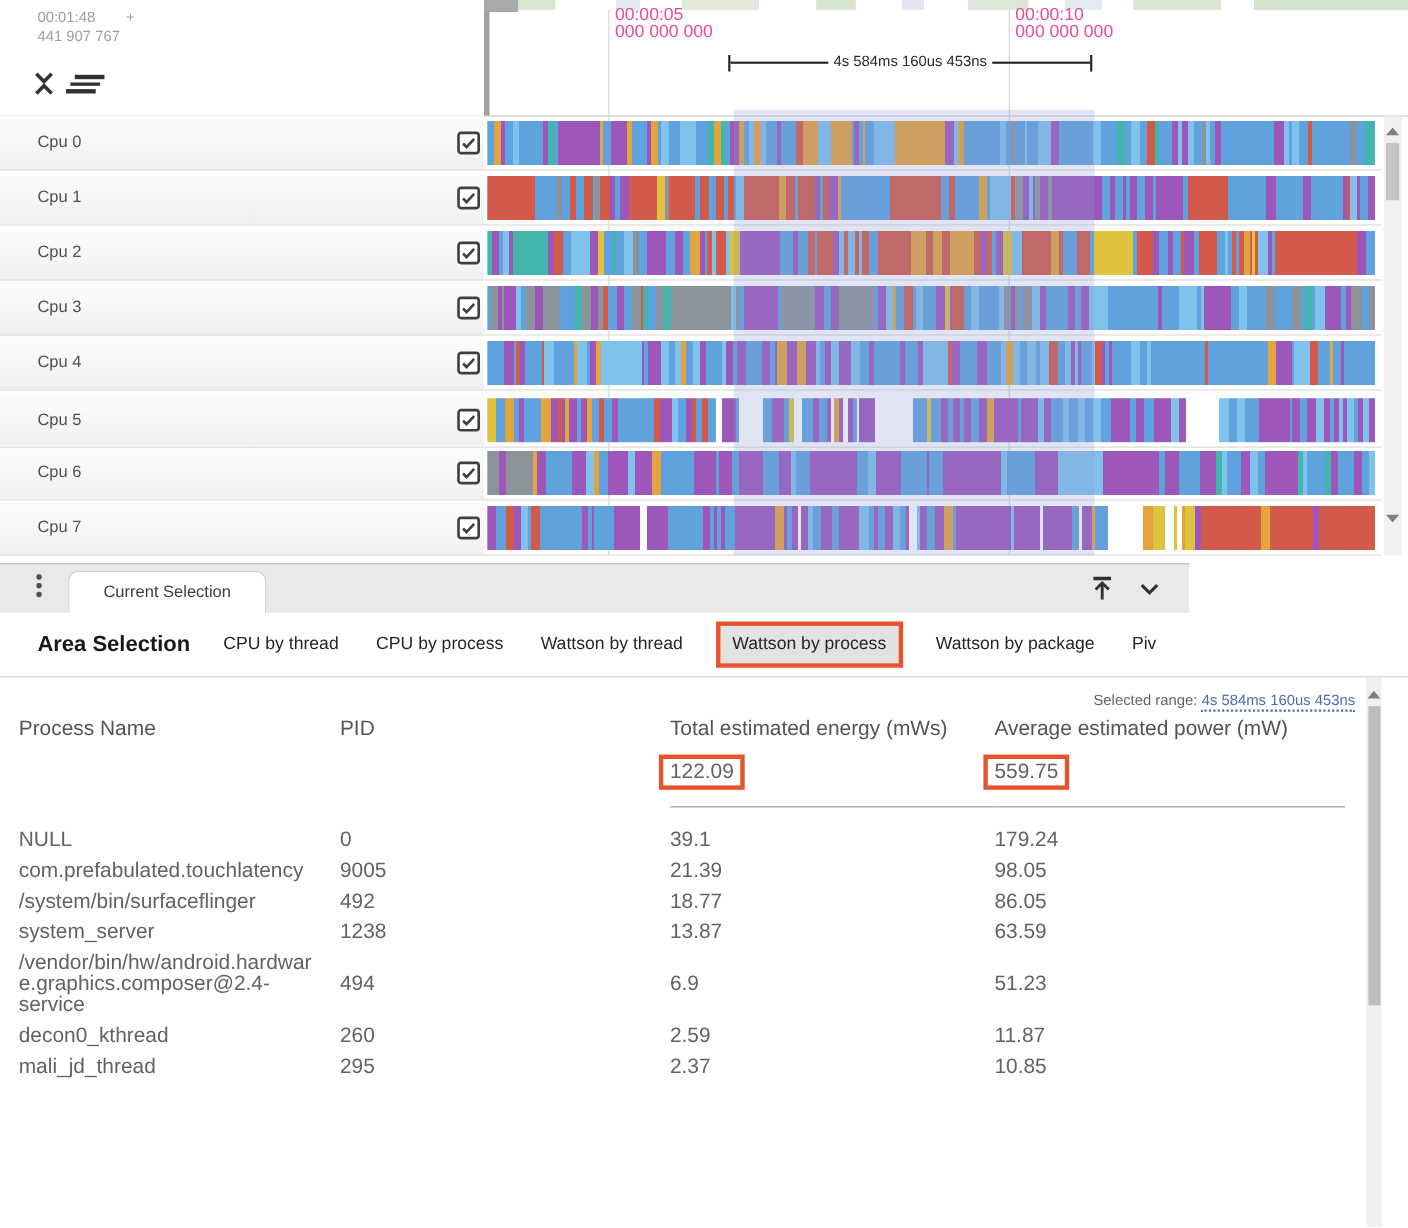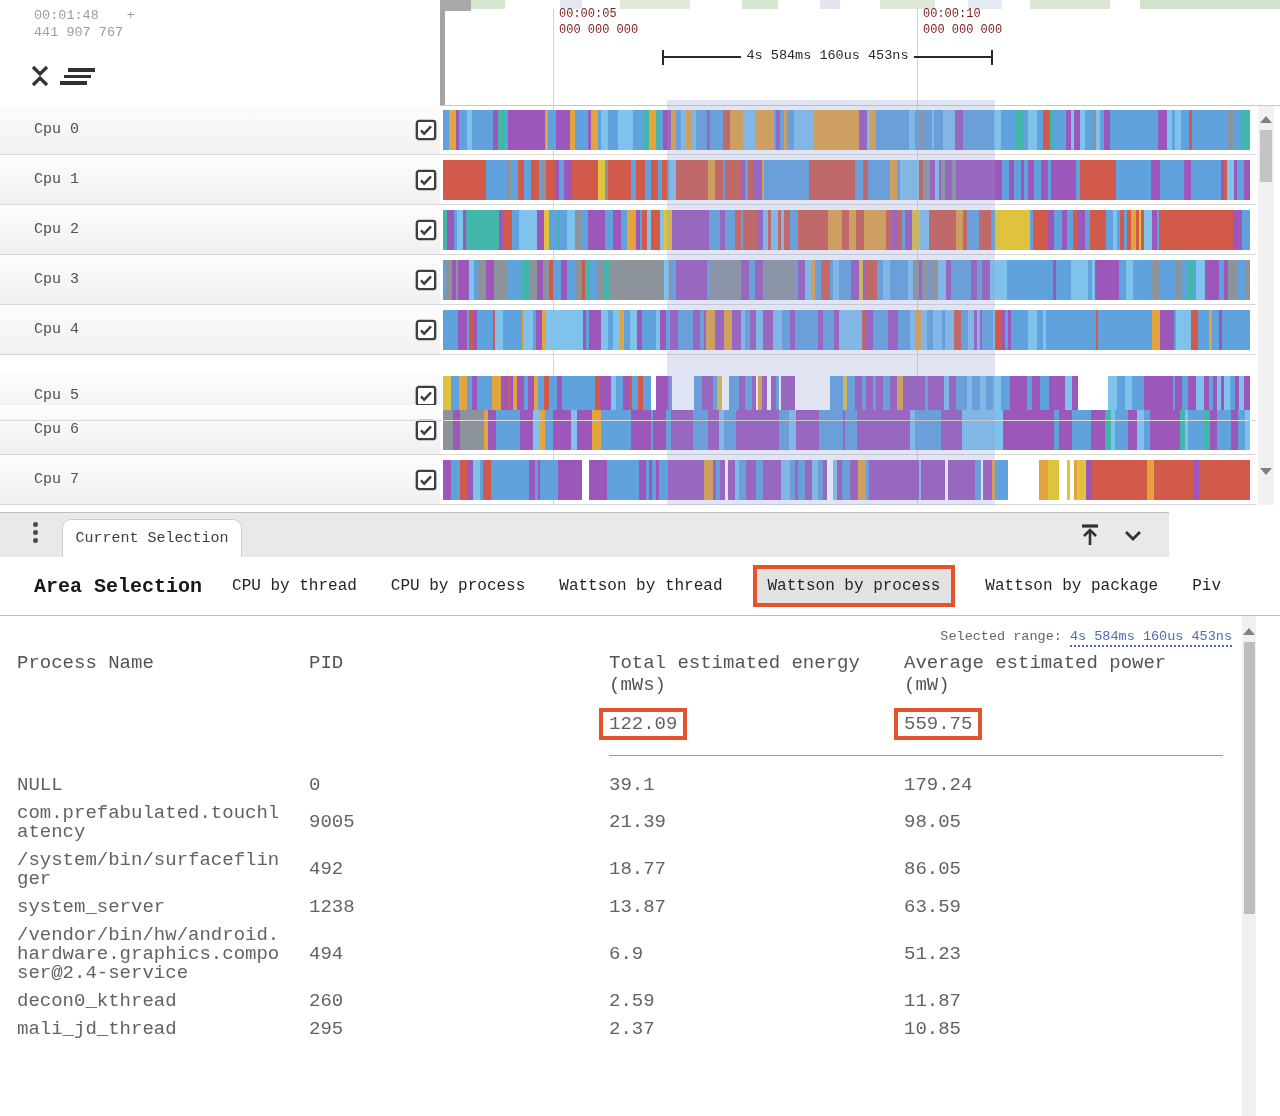--- a/index.html
+++ b/index.html
@@ -1,31 +1,31 @@
 <!DOCTYPE html>
 <html style="--ann: #e5522b; --link: #4d6cb3; --overlay: rgba(141,151,206,0.26);"><head>
 <meta charset="utf-8">
 <style>
   html,body{margin:0;padding:0;background:#fff;}
   .stage{position:relative;width:1280px;height:1116px;overflow:hidden;
-         font-family:Liberation Mono, monospace;color:#5f6368;background:#fff;}
+         font-family:Liberation Sans, sans-serif;color:#5f6368;background:#fff;}
   .abs{position:absolute;}
 
   
   .ruler{left:0;top:0;width:1280px;height:105px;background:#fff;border-bottom:1px solid #c9c9c9;}
   .origin{left:34px;top:7px;font-size:13.5px;line-height:17px;color:#9aa0a6;}
   .origin .plus{margin-left:28px;}
   .hdr-icon{cursor:pointer;}
   .flatten i{display:block;height:3.5px;background:#2f3134;width:27px;margin-bottom:3px;}
   .overview{left:440px;top:0;width:840px;height:9px;}
   .ov-seg{position:absolute;top:0;height:9px;}
   .viewport-box{left:440px;top:0;width:31px;height:11px;background:#a9a9a9;}
   .vdivider{left:440px;top:9px;width:5px;height:96px;background:#a2a2a2;}
   .gridline{width:1px;top:9px;height:496px;background:#d4d4d4;z-index:1;}
-  .tick-label{top:6px;font-size:12px;line-height:16px;color:#7f1d1d;z-index:2;}
+  .tick-label{top:6px;font-size:16px;line-height:16px;color:#ec4899;z-index:2;}
   .span-ruler{top:50px;height:15px;display:flex;align-items:flex-start;z-index:2;}
   .span-ruler .tick{width:2px;height:15px;background:#26282c;}
   .span-ruler .line{flex:1;height:2px;background:#26282c;margin-top:6px;}
   .span-ruler .lbl{font-size:13.5px;font-weight:500;color:#26282c;padding:0 5px;margin-top:-2px;white-space:nowrap;}
 
   
   .tracks{left:0;top:105px;width:1280px;height:400px;}
   .track-row{position:absolute;left:0;width:1280px;height:50px;}
   .track-row .sep{position:absolute;left:0;bottom:0;width:1256px;height:1px;background:#d9d9d9;z-index:3;}
   .track-label-bg{position:absolute;left:0;top:0;width:440px;height:49px;
@@ -38,21 +38,21 @@
                background:var(--overlay);}
   
   .t-scroll{left:1258px;top:106px;width:16px;height:399px;background:#f1f1f1;z-index:6;}
   .t-thumb{position:absolute;left:2px;top:24px;width:12px;height:52px;background:#c4c4c4;}
   .tri-up{width:0;height:0;border-left:6px solid transparent;border-right:6px solid transparent;
           border-bottom:7px solid #808080;}
   .tri-down{width:0;height:0;border-left:6px solid transparent;border-right:6px solid transparent;
             border-top:7px solid #808080;}
 
   
-  .tabstrip{left:0;top:512px;width:1169px;height:45px;background:#e9e9e9;border-top:1px solid #bcbcbc;}
+  .tabstrip{left:0;top:512px;width:1081px;height:45px;background:#e9e9e9;border-top:1px solid #bcbcbc;}
   .kebab{left:33px;top:9px;width:6px;cursor:pointer;}
   .kebab i{display:block;width:4.5px;height:4.5px;border-radius:50%;background:#4b4e52;margin-bottom:3.5px;}
   .cur-tab{left:62px;top:6px;width:178px;height:39px;background:#fff;border:1px solid #cccccc;
            border-bottom:none;border-radius:9px 9px 0 0;text-align:center;line-height:38px;
            font-size:15px;color:#3c4043;cursor:pointer;}
   .strip-icons{right:24px;top:8px;display:flex;gap:18px;}
   .strip-icons svg{cursor:pointer;}
 
   
   .panel-header{left:0;top:557px;width:1280px;height:58px;background:#fff;border-bottom:1px solid #bdbdbd;
@@ -173,21 +173,21 @@
       <div class="track-row" style="top: 200px;">
         <div class="track-label-bg"></div>
         <div class="track-label">Cpu 4</div>
         <div class="track-check"><svg viewBox="0 0 24 24" width="22" height="22">
             <rect x="2" y="2" width="20" height="20" rx="2.5" fill="#fff" stroke="#3c4043" stroke-width="2.6"></rect>
             <path d="M6.5 12.5 L10 16 L17.5 8" fill="none" stroke="#3c4043" stroke-width="2.6"></path>
           </svg></div>
         <div class="track-bar" style="background: linear-gradient(90deg, rgb(96, 162, 222) 0px, rgb(96, 162, 222) 5.7px, rgb(96, 162, 222) 5.7px, rgb(96, 162, 222) 10.2px, rgb(96, 162, 222) 10.2px, rgb(96, 162, 222) 15.2px, rgb(157, 87, 186) 15.2px, rgb(157, 87, 186) 20.7px, rgb(157, 87, 186) 20.7px, rgb(157, 87, 186) 24.1px, rgb(96, 162, 222) 24.1px, rgb(96, 162, 222) 26.3px, rgb(209, 90, 74) 26.3px, rgb(209, 90, 74) 29.6px, rgb(157, 87, 186) 29.6px, rgb(157, 87, 186) 34.2px, rgb(96, 162, 222) 34.2px, rgb(96, 162, 222) 38.2px, rgb(96, 162, 222) 38.2px, rgb(96, 162, 222) 45.4px, rgb(96, 162, 222) 45.4px, rgb(96, 162, 222) 49.6px, rgb(209, 90, 74) 49.6px, rgb(209, 90, 74) 51.9px, rgb(127, 194, 236) 51.9px, rgb(127, 194, 236) 60.3px, rgb(96, 162, 222) 60.3px, rgb(96, 162, 222) 64.2px, rgb(96, 162, 222) 64.2px, rgb(96, 162, 222) 71.8px, rgb(96, 162, 222) 71.8px, rgb(96, 162, 222) 79.1px, rgb(228, 164, 61) 79.1px, rgb(228, 164, 61) 81.4px, rgb(127, 194, 236) 81.4px, rgb(127, 194, 236) 90.2px, rgb(96, 162, 222) 90.2px, rgb(96, 162, 222) 93.4px, rgb(157, 87, 186) 93.4px, rgb(157, 87, 186) 98.9px, rgb(228, 164, 61) 98.9px, rgb(228, 164, 61) 103.4px, rgb(127, 194, 236) 103.4px, rgb(127, 194, 236) 140.5px, rgb(157, 87, 186) 140.5px, rgb(157, 87, 186) 142.8px, rgb(96, 162, 222) 142.8px, rgb(96, 162, 222) 146.3px, rgb(157, 87, 186) 146.3px, rgb(157, 87, 186) 149.4px, rgb(157, 87, 186) 149.4px, rgb(157, 87, 186) 157.7px, rgb(127, 194, 236) 157.7px, rgb(127, 194, 236) 164.9px, rgb(96, 162, 222) 164.9px, rgb(96, 162, 222) 170.2px, rgb(127, 194, 236) 170.2px, rgb(127, 194, 236) 176px, rgb(228, 164, 61) 176px, rgb(228, 164, 61) 180.6px, rgb(96, 162, 222) 180.6px, rgb(96, 162, 222) 187.4px, rgb(127, 194, 236) 187.4px, rgb(127, 194, 236) 193.7px, rgb(157, 87, 186) 193.7px, rgb(157, 87, 186) 198.6px, rgb(96, 162, 222) 198.6px, rgb(96, 162, 222) 206px, rgb(96, 162, 222) 206px, rgb(96, 162, 222) 213.5px, rgb(127, 194, 236) 213.5px, rgb(127, 194, 236) 217.1px, rgb(157, 87, 186) 217.1px, rgb(157, 87, 186) 223.1px, rgb(96, 162, 222) 223.1px, rgb(96, 162, 222) 226.6px, rgb(157, 87, 186) 226.6px, rgb(157, 87, 186) 234.9px, rgb(96, 162, 222) 234.9px, rgb(96, 162, 222) 241.7px, rgb(96, 162, 222) 241.7px, rgb(96, 162, 222) 250px, rgb(157, 87, 186) 250px, rgb(157, 87, 186) 257.4px, rgb(96, 162, 222) 257.4px, rgb(96, 162, 222) 261.2px, rgb(157, 87, 186) 261.2px, rgb(157, 87, 186) 263.5px, rgb(228, 164, 61) 263.5px, rgb(228, 164, 61) 272.2px, rgb(157, 87, 186) 272.2px, rgb(157, 87, 186) 277.7px, rgb(157, 87, 186) 277.7px, rgb(157, 87, 186) 281.2px, rgb(228, 164, 61) 281.2px, rgb(228, 164, 61) 289.5px, rgb(157, 87, 186) 289.5px, rgb(157, 87, 186) 298.5px, rgb(127, 194, 236) 298.5px, rgb(127, 194, 236) 302.1px, rgb(96, 162, 222) 302.1px, rgb(96, 162, 222) 307.1px, rgb(157, 87, 186) 307.1px, rgb(157, 87, 186) 312.9px, rgb(127, 194, 236) 312.9px, rgb(127, 194, 236) 319.9px, rgb(157, 87, 186) 319.9px, rgb(157, 87, 186) 322.4px, rgb(157, 87, 186) 322.4px, rgb(157, 87, 186) 330.2px, rgb(127, 194, 236) 330.2px, rgb(127, 194, 236) 338.6px, rgb(96, 162, 222) 338.6px, rgb(96, 162, 222) 341.5px, rgb(96, 162, 222) 341.5px, rgb(96, 162, 222) 347.4px, rgb(157, 87, 186) 347.4px, rgb(157, 87, 186) 351.6px, rgb(96, 162, 222) 351.6px, rgb(96, 162, 222) 359.6px, rgb(96, 162, 222) 359.6px, rgb(96, 162, 222) 363.5px, rgb(96, 162, 222) 363.5px, rgb(96, 162, 222) 370.3px, rgb(96, 162, 222) 370.3px, rgb(96, 162, 222) 372.9px, rgb(96, 162, 222) 372.9px, rgb(96, 162, 222) 375.2px, rgb(157, 87, 186) 375.2px, rgb(157, 87, 186) 379.6px, rgb(96, 162, 222) 379.6px, rgb(96, 162, 222) 384.1px, rgb(96, 162, 222) 384.1px, rgb(96, 162, 222) 388.7px, rgb(96, 162, 222) 388.7px, rgb(96, 162, 222) 391.1px, rgb(157, 87, 186) 391.1px, rgb(157, 87, 186) 396.1px, rgb(127, 194, 236) 396.1px, rgb(127, 194, 236) 419.1px, rgb(209, 90, 74) 419.1px, rgb(209, 90, 74) 422.1px, rgb(157, 87, 186) 422.1px, rgb(157, 87, 186) 429.9px, rgb(96, 162, 222) 429.9px, rgb(96, 162, 222) 438px, rgb(96, 162, 222) 438px, rgb(96, 162, 222) 445.1px, rgb(157, 87, 186) 445.1px, rgb(157, 87, 186) 448.2px, rgb(157, 87, 186) 448.2px, rgb(157, 87, 186) 454.7px, rgb(96, 162, 222) 454.7px, rgb(96, 162, 222) 461.1px, rgb(96, 162, 222) 461.1px, rgb(96, 162, 222) 466.8px, rgb(127, 194, 236) 466.8px, rgb(127, 194, 236) 471.6px, rgb(228, 164, 61) 471.6px, rgb(228, 164, 61) 478.1px, rgb(127, 194, 236) 478.1px, rgb(127, 194, 236) 484.2px, rgb(96, 162, 222) 484.2px, rgb(96, 162, 222) 490.2px, rgb(127, 194, 236) 490.2px, rgb(127, 194, 236) 499.2px, rgb(96, 162, 222) 499.2px, rgb(96, 162, 222) 502.2px, rgb(127, 194, 236) 502.2px, rgb(127, 194, 236) 507px, rgb(127, 194, 236) 507px, rgb(127, 194, 236) 510.7px, rgb(209, 90, 74) 510.7px, rgb(209, 90, 74) 518.5px, rgb(96, 162, 222) 518.5px, rgb(96, 162, 222) 525.5px, rgb(127, 194, 236) 525.5px, rgb(127, 194, 236) 530.7px, rgb(157, 87, 186) 530.7px, rgb(157, 87, 186) 534.3px, rgb(127, 194, 236) 534.3px, rgb(127, 194, 236) 537.2px, rgb(157, 87, 186) 537.2px, rgb(157, 87, 186) 539.5px, rgb(96, 162, 222) 539.5px, rgb(96, 162, 222) 543.1px, rgb(96, 162, 222) 543.1px, rgb(96, 162, 222) 549.9px, rgb(127, 194, 236) 549.9px, rgb(127, 194, 236) 552.4px, rgb(209, 90, 74) 552.4px, rgb(209, 90, 74) 559px, rgb(157, 87, 186) 559px, rgb(157, 87, 186) 561.6px, rgb(96, 162, 222) 561.6px, rgb(96, 162, 222) 564.9px, rgb(157, 87, 186) 564.9px, rgb(157, 87, 186) 567.6px, rgb(96, 162, 222) 567.6px, rgb(96, 162, 222) 575.7px, rgb(96, 162, 222) 575.7px, rgb(96, 162, 222) 579.7px, rgb(96, 162, 222) 579.7px, rgb(96, 162, 222) 585.1px, rgb(127, 194, 236) 585.1px, rgb(127, 194, 236) 593.6px, rgb(96, 162, 222) 593.6px, rgb(96, 162, 222) 599.9px, rgb(127, 194, 236) 599.9px, rgb(127, 194, 236) 603.3px, rgb(96, 162, 222) 603.3px, rgb(96, 162, 222) 606.4px, rgb(96, 162, 222) 606.4px, rgb(96, 162, 222) 645.9px, rgb(96, 162, 222) 645.9px, rgb(96, 162, 222) 652.6px, rgb(209, 90, 74) 652.6px, rgb(209, 90, 74) 655.5px, rgb(96, 162, 222) 655.5px, rgb(96, 162, 222) 684.3px, rgb(96, 162, 222) 684.3px, rgb(96, 162, 222) 688.6px, rgb(96, 162, 222) 688.6px, rgb(96, 162, 222) 709.5px, rgb(228, 164, 61) 709.5px, rgb(228, 164, 61) 717.1px, rgb(157, 87, 186) 717.1px, rgb(157, 87, 186) 724.2px, rgb(157, 87, 186) 724.2px, rgb(157, 87, 186) 728.3px, rgb(157, 87, 186) 728.3px, rgb(157, 87, 186) 731.2px, rgb(96, 162, 222) 731.2px, rgb(96, 162, 222) 733.4px, rgb(127, 194, 236) 733.4px, rgb(127, 194, 236) 739px, rgb(127, 194, 236) 739px, rgb(127, 194, 236) 747.8px, rgb(209, 90, 74) 747.8px, rgb(209, 90, 74) 755px, rgb(96, 162, 222) 755px, rgb(96, 162, 222) 758.8px, rgb(96, 162, 222) 758.8px, rgb(96, 162, 222) 765.9px, rgb(228, 164, 61) 765.9px, rgb(228, 164, 61) 768.9px, rgb(96, 162, 222) 768.9px, rgb(96, 162, 222) 776.2px, rgb(157, 87, 186) 776.2px, rgb(157, 87, 186) 778.8px, rgb(96, 162, 222) 778.8px, rgb(96, 162, 222) 787.2px, rgb(96, 162, 222) 787.2px, rgb(96, 162, 222) 791px, rgb(96, 162, 222) 791px, rgb(96, 162, 222) 807px);"></div>
         <div class="sep"></div>
       </div>
-      <div class="track-row" style="top: 266px;">
+      <div class="track-row" style="top: 252px;">
         <div class="track-label-bg"></div>
         <div class="track-label">Cpu 5</div>
         <div class="track-check"><svg viewBox="0 0 24 24" width="22" height="22">
             <rect x="2" y="2" width="20" height="20" rx="2.5" fill="#fff" stroke="#3c4043" stroke-width="2.6"></rect>
             <path d="M6.5 12.5 L10 16 L17.5 8" fill="none" stroke="#3c4043" stroke-width="2.6"></path>
           </svg></div>
         <div class="track-bar" style="background: linear-gradient(90deg, rgb(223, 194, 62) 0px, rgb(223, 194, 62) 8.3px, rgb(96, 162, 222) 8.3px, rgb(96, 162, 222) 11.8px, rgb(96, 162, 222) 11.8px, rgb(96, 162, 222) 16.2px, rgb(228, 164, 61) 16.2px, rgb(228, 164, 61) 24.5px, rgb(96, 162, 222) 24.5px, rgb(96, 162, 222) 28.6px, rgb(157, 87, 186) 28.6px, rgb(157, 87, 186) 33.8px, rgb(96, 162, 222) 33.8px, rgb(96, 162, 222) 41.8px, rgb(96, 162, 222) 41.8px, rgb(96, 162, 222) 49.2px, rgb(228, 164, 61) 49.2px, rgb(228, 164, 61) 51.3px, rgb(228, 164, 61) 51.3px, rgb(228, 164, 61) 58.1px, rgb(157, 87, 186) 58.1px, rgb(157, 87, 186) 64.7px, rgb(209, 90, 74) 64.7px, rgb(209, 90, 74) 67.5px, rgb(157, 87, 186) 67.5px, rgb(157, 87, 186) 70.4px, rgb(228, 164, 61) 70.4px, rgb(228, 164, 61) 74.3px, rgb(157, 87, 186) 74.3px, rgb(157, 87, 186) 81.3px, rgb(96, 162, 222) 81.3px, rgb(96, 162, 222) 85.3px, rgb(157, 87, 186) 85.3px, rgb(157, 87, 186) 90.6px, rgb(228, 164, 61) 90.6px, rgb(228, 164, 61) 95.2px, rgb(96, 162, 222) 95.2px, rgb(96, 162, 222) 101.3px, rgb(209, 90, 74) 101.3px, rgb(209, 90, 74) 106.5px, rgb(96, 162, 222) 106.5px, rgb(96, 162, 222) 113.6px, rgb(157, 87, 186) 113.6px, rgb(157, 87, 186) 119.1px, rgb(96, 162, 222) 119.1px, rgb(96, 162, 222) 123.2px, rgb(96, 162, 222) 123.2px, rgb(96, 162, 222) 126.8px, rgb(96, 162, 222) 126.8px, rgb(96, 162, 222) 151.8px, rgb(209, 90, 74) 151.8px, rgb(209, 90, 74) 157.4px, rgb(157, 87, 186) 157.4px, rgb(157, 87, 186) 162.4px, rgb(157, 87, 186) 162.4px, rgb(157, 87, 186) 168.3px, rgb(127, 194, 236) 168.3px, rgb(127, 194, 236) 173.4px, rgb(96, 162, 222) 173.4px, rgb(96, 162, 222) 180.5px, rgb(157, 87, 186) 180.5px, rgb(157, 87, 186) 186.5px, rgb(209, 90, 74) 186.5px, rgb(209, 90, 74) 189.4px, rgb(96, 162, 222) 189.4px, rgb(96, 162, 222) 195px, rgb(209, 90, 74) 195px, rgb(209, 90, 74) 200.3px, rgb(96, 162, 222) 200.3px, rgb(96, 162, 222) 207.8px, rgb(255, 255, 255) 207.8px, rgb(255, 255, 255) 213.5px, rgb(157, 87, 186) 213.5px, rgb(157, 87, 186) 221.4px, rgb(157, 87, 186) 221.4px, rgb(157, 87, 186) 226px, rgb(96, 162, 222) 226px, rgb(96, 162, 222) 229.2px, rgb(255, 255, 255) 229.2px, rgb(255, 255, 255) 250.6px, rgb(96, 162, 222) 250.6px, rgb(96, 162, 222) 258.6px, rgb(157, 87, 186) 258.6px, rgb(157, 87, 186) 262.5px, rgb(157, 87, 186) 262.5px, rgb(157, 87, 186) 270.1px, rgb(96, 162, 222) 270.1px, rgb(96, 162, 222) 274.4px, rgb(223, 194, 62) 274.4px, rgb(223, 194, 62) 279.2px, rgb(255, 255, 255) 279.2px, rgb(255, 255, 255) 286.5px, rgb(96, 162, 222) 286.5px, rgb(96, 162, 222) 292.9px, rgb(96, 162, 222) 292.9px, rgb(96, 162, 222) 296.5px, rgb(157, 87, 186) 296.5px, rgb(157, 87, 186) 301.9px, rgb(96, 162, 222) 301.9px, rgb(96, 162, 222) 308.8px, rgb(157, 87, 186) 308.8px, rgb(157, 87, 186) 312.6px, rgb(255, 255, 255) 312.6px, rgb(255, 255, 255) 314.8px, rgb(228, 164, 61) 314.8px, rgb(228, 164, 61) 319.3px, rgb(157, 87, 186) 319.3px, rgb(157, 87, 186) 323.6px, rgb(255, 255, 255) 323.6px, rgb(255, 255, 255) 328px, rgb(157, 87, 186) 328px, rgb(157, 87, 186) 332.9px, rgb(96, 162, 222) 332.9px, rgb(96, 162, 222) 335.9px, rgb(255, 255, 255) 335.9px, rgb(255, 255, 255) 337.9px, rgb(157, 87, 186) 337.9px, rgb(157, 87, 186) 344.8px, rgb(157, 87, 186) 344.8px, rgb(157, 87, 186) 352px, rgb(255, 255, 255) 352px, rgb(255, 255, 255) 386.9px, rgb(96, 162, 222) 386.9px, rgb(96, 162, 222) 393.5px, rgb(96, 162, 222) 393.5px, rgb(96, 162, 222) 400px, rgb(223, 194, 62) 400px, rgb(223, 194, 62) 403.8px, rgb(96, 162, 222) 403.8px, rgb(96, 162, 222) 412.4px, rgb(157, 87, 186) 412.4px, rgb(157, 87, 186) 419.2px, rgb(96, 162, 222) 419.2px, rgb(96, 162, 222) 423px, rgb(157, 87, 186) 423px, rgb(157, 87, 186) 429.6px, rgb(96, 162, 222) 429.6px, rgb(96, 162, 222) 433.3px, rgb(157, 87, 186) 433.3px, rgb(157, 87, 186) 439.7px, rgb(96, 162, 222) 439.7px, rgb(96, 162, 222) 447px, rgb(157, 87, 186) 447px, rgb(157, 87, 186) 454.1px, rgb(228, 164, 61) 454.1px, rgb(228, 164, 61) 460.5px, rgb(157, 87, 186) 460.5px, rgb(157, 87, 186) 466.3px, rgb(157, 87, 186) 466.3px, rgb(157, 87, 186) 471.4px, rgb(157, 87, 186) 471.4px, rgb(157, 87, 186) 478.5px, rgb(157, 87, 186) 478.5px, rgb(157, 87, 186) 482px, rgb(96, 162, 222) 482px, rgb(96, 162, 222) 485.5px, rgb(157, 87, 186) 485.5px, rgb(157, 87, 186) 489.3px, rgb(157, 87, 186) 489.3px, rgb(157, 87, 186) 493.7px, rgb(157, 87, 186) 493.7px, rgb(157, 87, 186) 497.5px, rgb(157, 87, 186) 497.5px, rgb(157, 87, 186) 500.6px, rgb(127, 194, 236) 500.6px, rgb(127, 194, 236) 506.3px, rgb(157, 87, 186) 506.3px, rgb(157, 87, 186) 512.6px, rgb(96, 162, 222) 512.6px, rgb(96, 162, 222) 521.2px, rgb(96, 162, 222) 521.2px, rgb(96, 162, 222) 523.6px, rgb(127, 194, 236) 523.6px, rgb(127, 194, 236) 529.2px, rgb(96, 162, 222) 529.2px, rgb(96, 162, 222) 537.2px, rgb(127, 194, 236) 537.2px, rgb(127, 194, 236) 543.1px, rgb(96, 162, 222) 543.1px, rgb(96, 162, 222) 547.6px, rgb(96, 162, 222) 547.6px, rgb(96, 162, 222) 550.3px, rgb(127, 194, 236) 550.3px, rgb(127, 194, 236) 558.3px, rgb(96, 162, 222) 558.3px, rgb(96, 162, 222) 564.9px, rgb(96, 162, 222) 564.9px, rgb(96, 162, 222) 567.4px, rgb(157, 87, 186) 567.4px, rgb(157, 87, 186) 575.8px, rgb(157, 87, 186) 575.8px, rgb(157, 87, 186) 584px, rgb(96, 162, 222) 584px, rgb(96, 162, 222) 589.4px, rgb(157, 87, 186) 589.4px, rgb(157, 87, 186) 597.2px, rgb(96, 162, 222) 597.2px, rgb(96, 162, 222) 606px, rgb(157, 87, 186) 606px, rgb(157, 87, 186) 613.5px, rgb(157, 87, 186) 613.5px, rgb(157, 87, 186) 618.5px, rgb(157, 87, 186) 618.5px, rgb(157, 87, 186) 621.9px, rgb(127, 194, 236) 621.9px, rgb(127, 194, 236) 628.6px, rgb(157, 87, 186) 628.6px, rgb(157, 87, 186) 635px, rgb(255, 255, 255) 635px, rgb(255, 255, 255) 637.4px, rgb(255, 255, 255) 637.4px, rgb(255, 255, 255) 641.7px, rgb(255, 255, 255) 641.7px, rgb(255, 255, 255) 648.8px, rgb(255, 255, 255) 648.8px, rgb(255, 255, 255) 652px, rgb(255, 255, 255) 652px, rgb(255, 255, 255) 657.1px, rgb(255, 255, 255) 657.1px, rgb(255, 255, 255) 665.2px, rgb(127, 194, 236) 665.2px, rgb(127, 194, 236) 673.9px, rgb(96, 162, 222) 673.9px, rgb(96, 162, 222) 681.7px, rgb(127, 194, 236) 681.7px, rgb(127, 194, 236) 689.1px, rgb(96, 162, 222) 689.1px, rgb(96, 162, 222) 694.5px, rgb(96, 162, 222) 694.5px, rgb(96, 162, 222) 701.1px, rgb(157, 87, 186) 701.1px, rgb(157, 87, 186) 707px, rgb(157, 87, 186) 707px, rgb(157, 87, 186) 715.5px, rgb(157, 87, 186) 715.5px, rgb(157, 87, 186) 721px, rgb(157, 87, 186) 721px, rgb(157, 87, 186) 729.7px, rgb(96, 162, 222) 729.7px, rgb(96, 162, 222) 731.9px, rgb(157, 87, 186) 731.9px, rgb(157, 87, 186) 736.1px, rgb(157, 87, 186) 736.1px, rgb(157, 87, 186) 738.9px, rgb(96, 162, 222) 738.9px, rgb(96, 162, 222) 745.2px, rgb(157, 87, 186) 745.2px, rgb(157, 87, 186) 753.5px, rgb(127, 194, 236) 753.5px, rgb(127, 194, 236) 760.7px, rgb(157, 87, 186) 760.7px, rgb(157, 87, 186) 766.3px, rgb(96, 162, 222) 766.3px, rgb(96, 162, 222) 769.9px, rgb(157, 87, 186) 769.9px, rgb(157, 87, 186) 773.9px, rgb(127, 194, 236) 773.9px, rgb(127, 194, 236) 777.9px, rgb(157, 87, 186) 777.9px, rgb(157, 87, 186) 781.4px, rgb(127, 194, 236) 781.4px, rgb(127, 194, 236) 787.5px, rgb(96, 162, 222) 787.5px, rgb(96, 162, 222) 791.6px, rgb(157, 87, 186) 791.6px, rgb(157, 87, 186) 796px, rgb(127, 194, 236) 796px, rgb(127, 194, 236) 801.3px, rgb(157, 87, 186) 801.3px, rgb(157, 87, 186) 807px);"></div>
         <div class="sep"></div>
       </div>
       <div class="track-row" style="top: 300px;">

